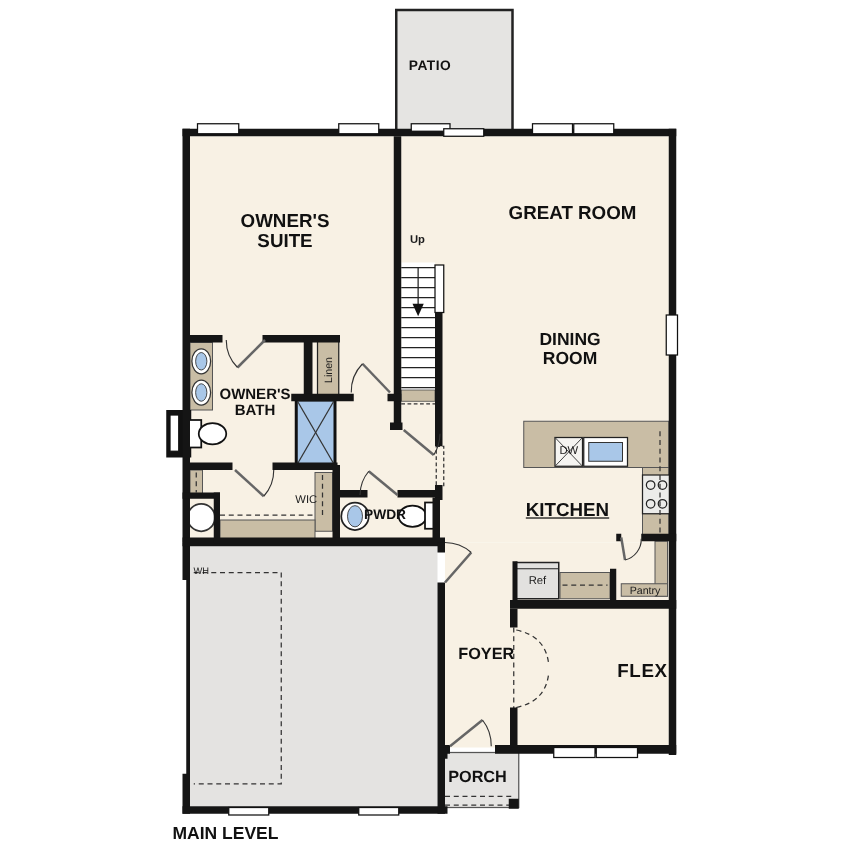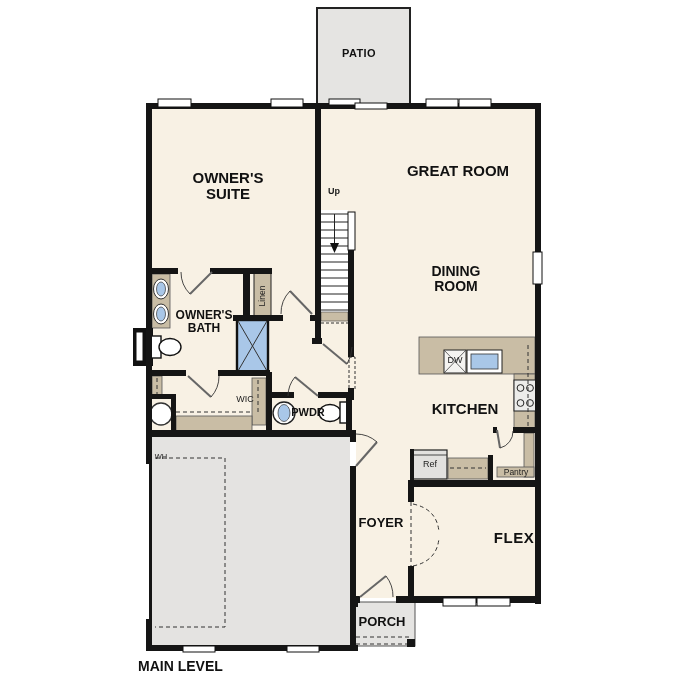--- a/index.html
+++ b/index.html
@@ -215,47 +215,47 @@
         <path d="M211,397 A31,31 0 0 0 219,376"></path>
         <path d="M295,377 A30,30 0 0 0 288,396"></path>
         <path d="M347,364 A33,33 0 0 0 352,347"></path>
         <path d="M377,442 A32,32 0 0 0 356,434"></path>
         <path d="M386,576 A33,33 0 0 1 393,597"></path>
         <path d="M500,448 A17,17 0 0 0 513,431"></path>
       </g>
     </g>
   </svg>
 
-  <div class="lbl" style="left:359px;top:54px;font-size:11px;letter-spacing:.4px;">PATIO</div>
+  <div class="lbl" style="left:344px;top:54px;font-size:11px;letter-spacing:.4px;">PATIO</div>
 
   <div class="lbl" style="left:228px;top:186px;font-size:15px;">
     <span>OWNER'S</span>
     <span class="l2">SUITE</span>
   </div>
 
   <div class="lbl" style="left:458px;top:171px;font-size:15px;">GREAT ROOM</div>
 
   <div class="lbl" style="left:456px;top:279px;font-size:14px;">
     <span>DINING</span>
     <span class="l2">ROOM</span>
   </div>
 
   <div class="lbl" style="left:204px;top:322px;font-size:12px;">
     <span>OWNER'S</span>
     <span class="l2">BATH</span>
   </div>
 
-  <div class="lbl" style="left:465px;top:409px;font-size:15px;">KITCHEN</div>
+  <div class="lbl" style="left:454px;top:409px;font-size:15px;text-decoration:underline;">KITCHEN</div>
 
   <div class="lbl sm" style="left:217px;top:400px;font-size:9px;margin-left:28px;">WIC</div>
 
   <div class="lbl" style="left:308px;top:413px;font-size:11px;">PWDR</div>
 
 
-  <div class="lbl" style="left:381px;top:523px;font-size:13px;">FOYER</div>
+  <div class="lbl" style="left:381px;top:523px;font-size:13px;padding-left:16px;">FOYER</div>
 
   <div class="lbl" style="left:477px;top:538px;font-size:15px;letter-spacing:.5px;margin-left:37px;">FLEX</div>
 
   <div class="lbl" style="left:382px;top:622px;font-size:13px;">PORCH</div>
 
   <div class="lbl sm" style="left:334px;top:192px;font-size:9px;font-weight:bold;">Up</div>
 
   <div class="lbl sm rot" style="left:263px;top:296px;font-size:8.5px;">Linen</div>
 
   <div class="lbl sm" style="left:161px;top:414px;font-size:7.5px;margin-top:43px;">WH</div>

